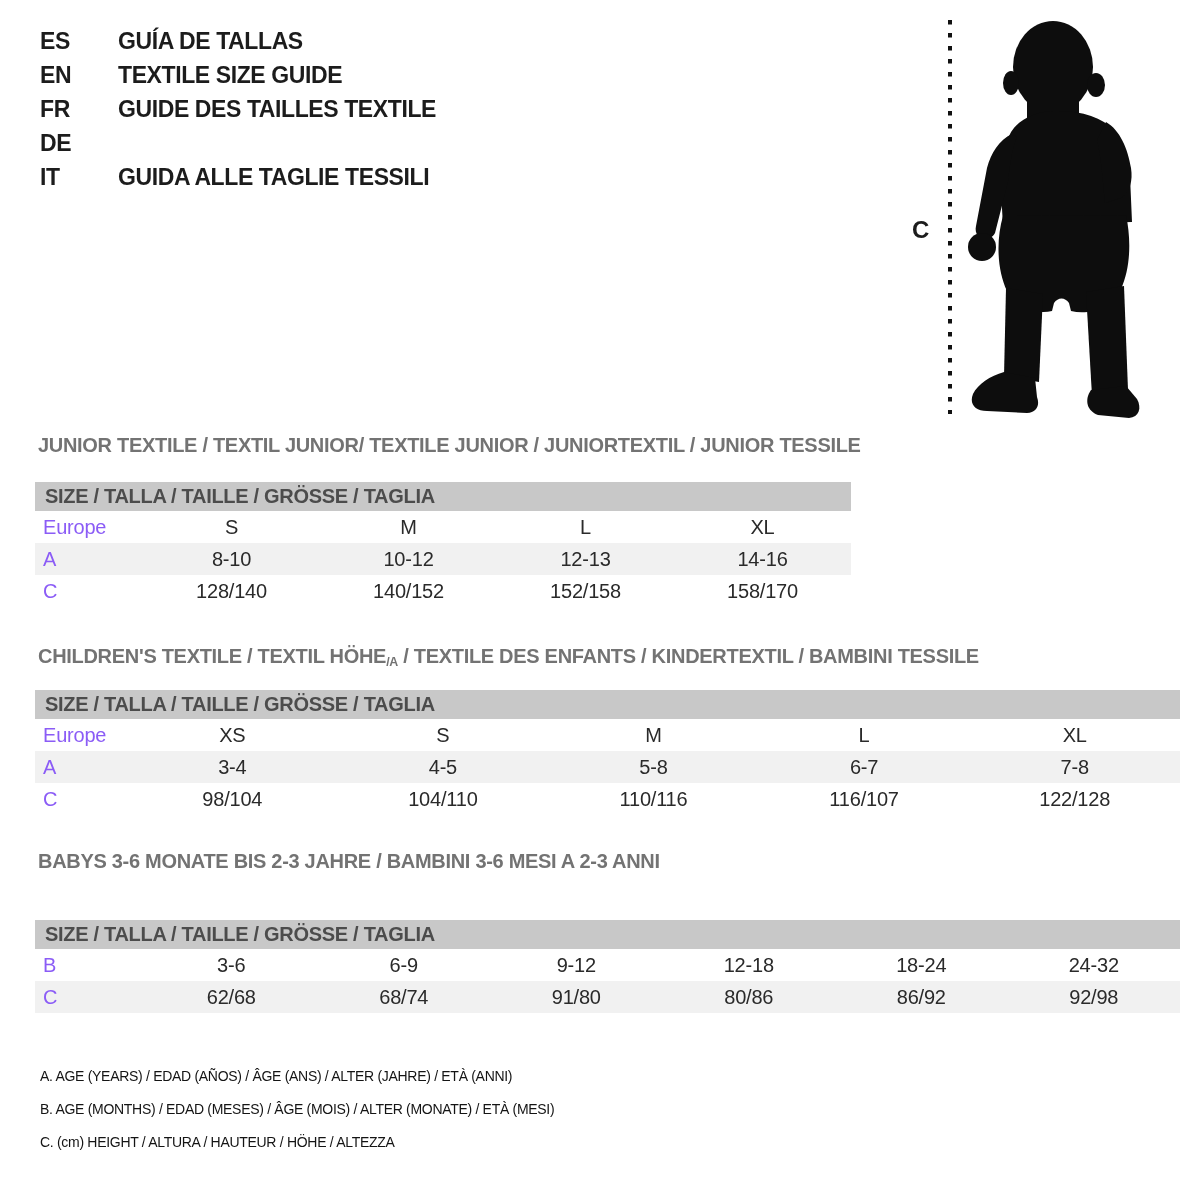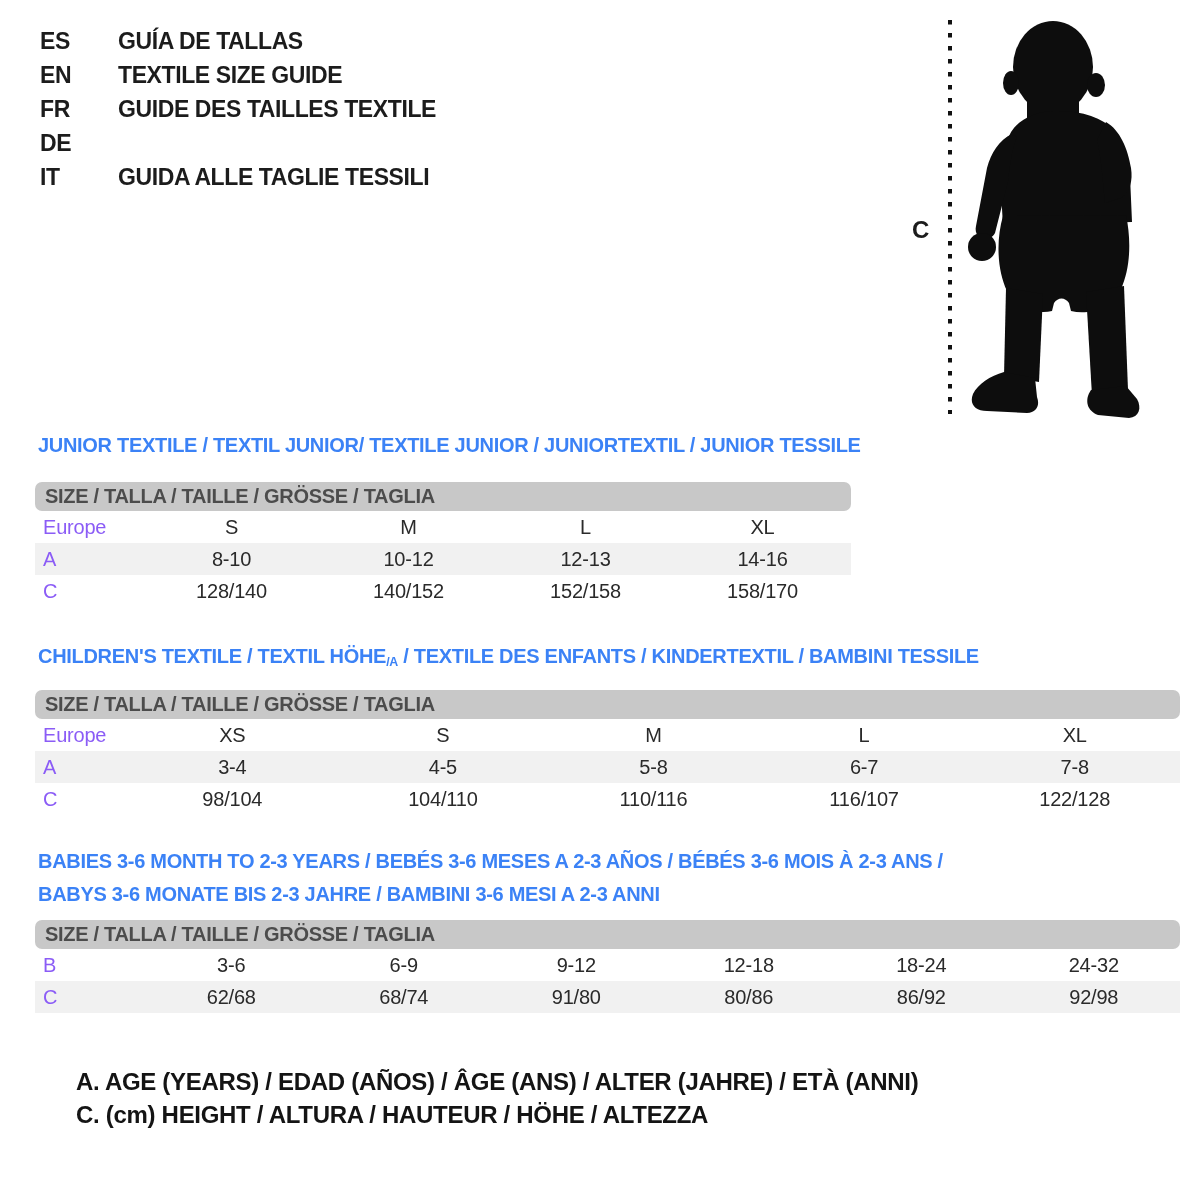--- a/index.html
+++ b/index.html
@@ -17,50 +17,50 @@
   .lang-code { width:78px; }
 
   
   .figure { position:absolute; left:900px; top:10px; width:250px; height:420px; }
   .figure svg { position:absolute; left:0; top:0; }
   .measure-label { position:absolute; left:12px; top:206px; font-size:24px; font-weight:700; }
 
   
   .section-title {
     position:absolute; left:38px; font-size:20px; font-weight:700;
-    letter-spacing:-0.3px; white-space:nowrap; color:#3b82f6;
+    letter-spacing:-0.3px; white-space:nowrap; color:#737373;
   }
   #junior-title   { top:434px; }
   #children-title { top:645px; }
   #babies-title   { top:845px; line-height:33px; }
   .sub-note { font-size:0.62em; vertical-align:-0.25em; }
 
   
   .size-table {
     position:absolute; left:35px; border-collapse:collapse; table-layout:fixed;
   }
   #junior-table   { top:482px; width:816px;  }
   #children-table { top:690px; width:1145px; }
   #babies-table   { top:920px; width:1145px; }
   .size-table th.bar {
     background:var(--header-bar,#c8c8c8); color:#4c4c4c; font-size:20px; font-weight:700;
-    text-align:left; height:29px; padding:0 0 0 10px; letter-spacing:-0.3px; white-space:nowrap;border-radius:7px;
+    text-align:left; height:29px; padding:0 0 0 10px; letter-spacing:-0.3px; white-space:nowrap;
   }
   .size-table td {
     font-size:20px; height:32px; text-align:center; color:#2a2a2a;
     padding:0; letter-spacing:-0.2px; white-space:nowrap;
   }
   .size-table td.rowlabel { text-align:left; padding-left:8px; color:#8b5cf6; }
   .size-table tr.shaded td { background:var(--row-shade,#f1f1f1); }
 
   
   .footnotes { position:absolute; left:40px; top:1068px; }
   .footnote {
-    height:33px; font-size:24px; font-weight:700; letter-spacing:-0.3px;
-    white-space:nowrap; color:#141414;margin-left:36px;
+    height:33px; font-size:14px; font-weight:400; letter-spacing:-0.3px;
+    white-space:nowrap; color:#141414;
   }
 </style>
 </head>
 <body>
 
 <div class="page" style="color: rgb(28, 28, 28);">
 
   <div class="lang-block">
     <div class="lang-row">
       <span class="lang-code">ES</span>
@@ -183,21 +183,20 @@
         <td>98/104</td>
         <td>104/110</td>
         <td>110/116</td>
         <td>116/107</td>
         <td>122/128</td>
       </tr>
     </tbody>
   </table>
 
   <div class="section-title" id="babies-title">
-    <div>BABIES 3-6 MONTH TO 2-3 YEARS / BEBÉS 3-6 MESES A 2-3 AÑOS / BÉBÉS 3-6 MOIS À 2-3 ANS /</div>
     <div>BABYS 3-6 MONATE BIS 2-3 JAHRE / BAMBINI 3-6 MESI A 2-3 ANNI</div>
   </div>
   <table class="size-table" id="babies-table">
     <colgroup>
         <col style="width:110px">
         <col>
         <col>
         <col>
         <col>
         <col>
@@ -225,16 +224,17 @@
         <td>91/80</td>
         <td>80/86</td>
         <td>86/92</td>
         <td>92/98</td>
       </tr>
     </tbody>
   </table>
 
   <div class="footnotes">
     <div class="footnote">A. AGE (YEARS) / EDAD (AÑOS) / ÂGE (ANS) / ALTER (JAHRE) / ETÀ (ANNI)</div>
+    <div class="footnote">B. AGE (MONTHS) / EDAD (MESES) / ÂGE (MOIS) / ALTER (MONATE) / ETÀ (MESI)</div>
     <div class="footnote">C. (cm) HEIGHT / ALTURA / HAUTEUR / HÖHE / ALTEZZA</div>
   </div>
 
 </div>
 
 </body></html>

